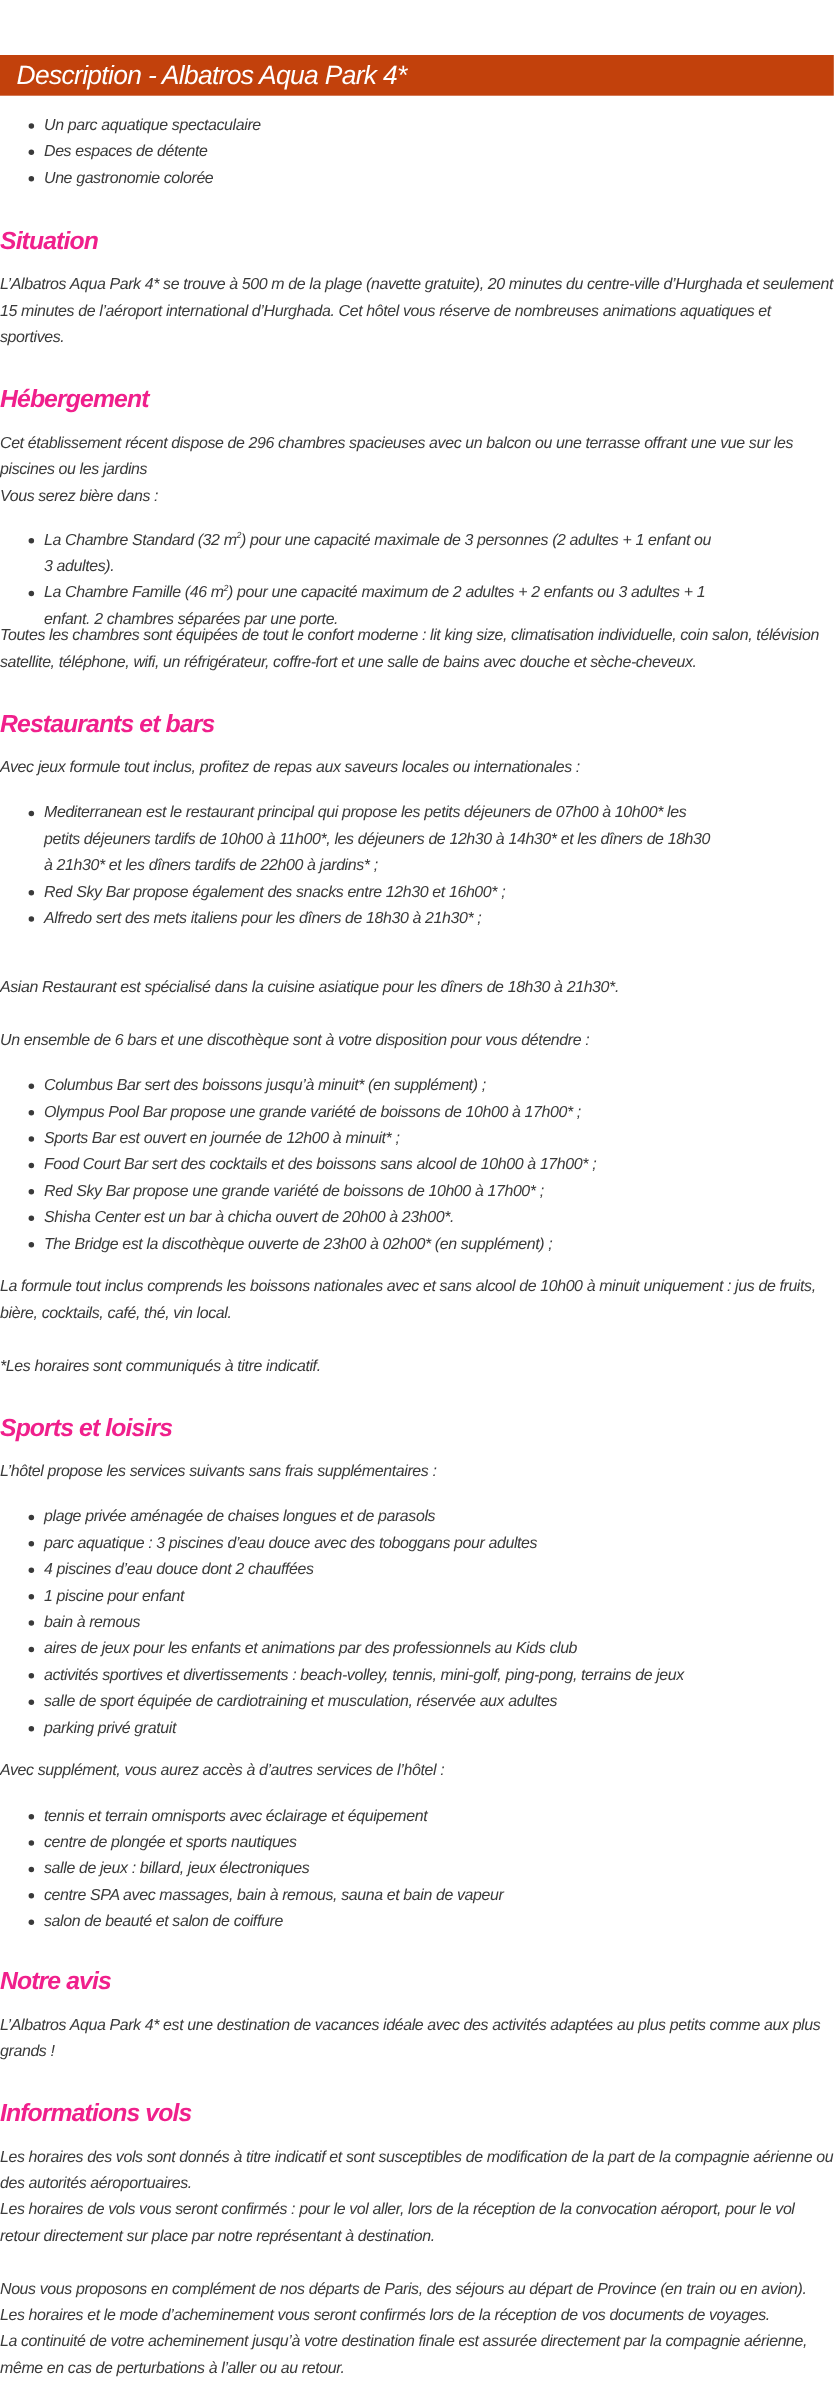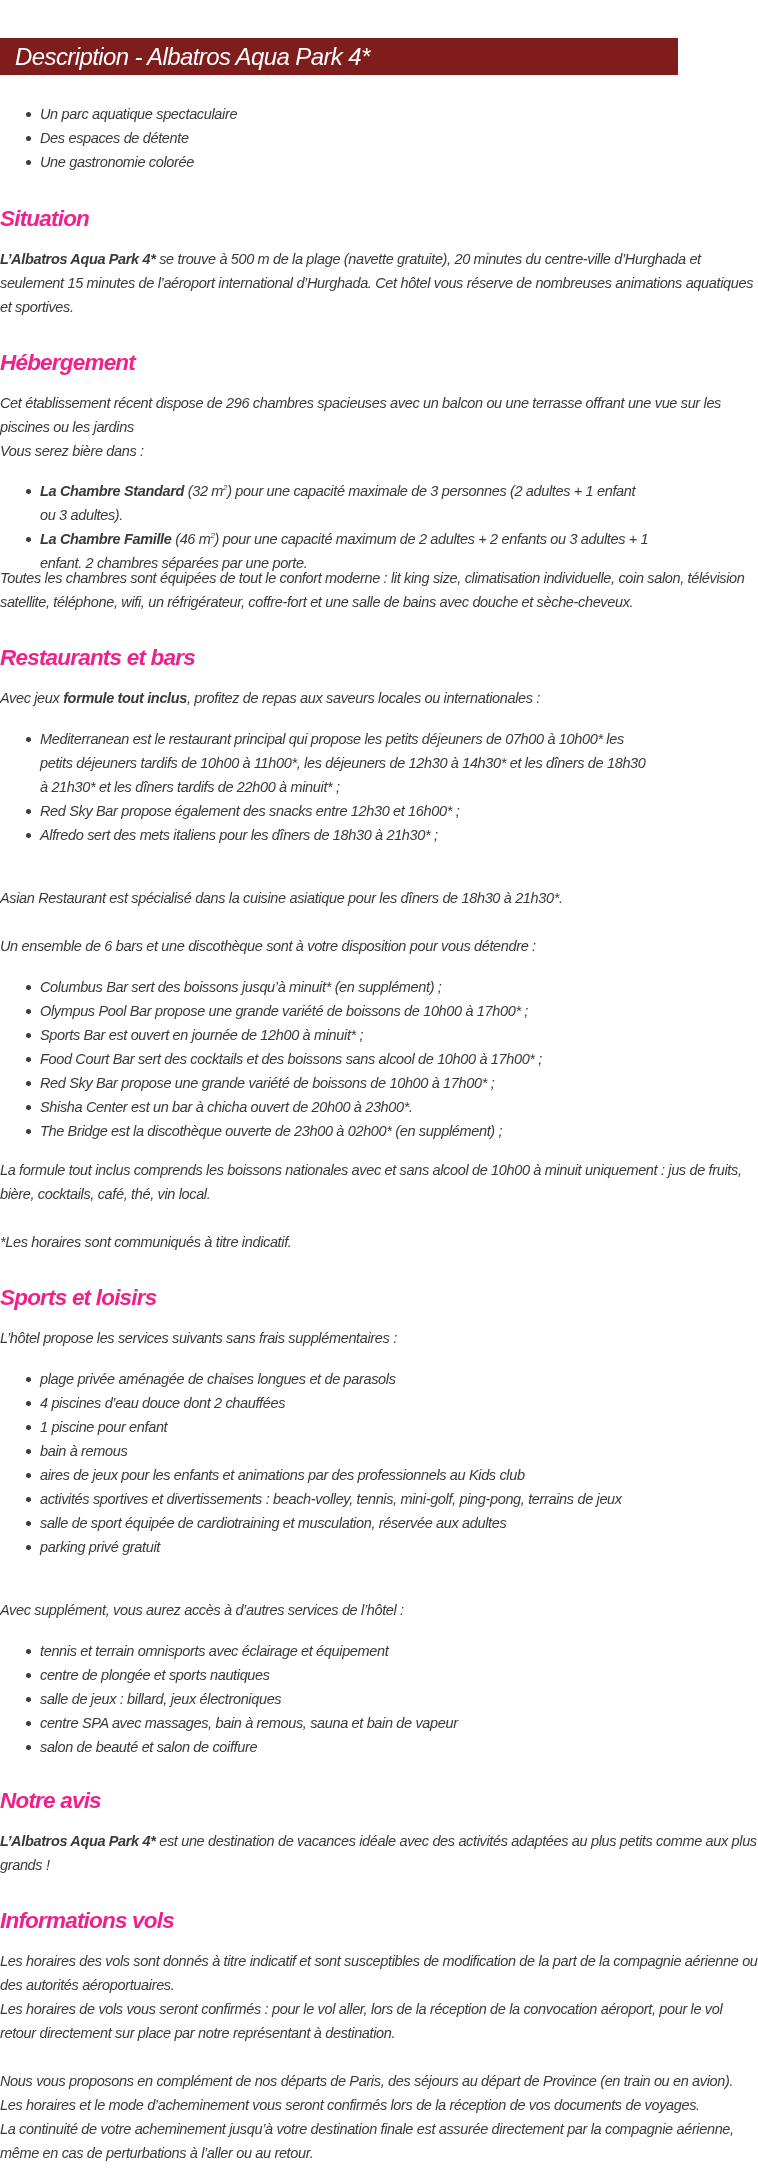--- a/index.html
+++ b/index.html
@@ -9,22 +9,22 @@
       overflow: hidden;
       font-family: "Liberation Sans", sans-serif;
       color: #3a3a3a;
       font-style: italic;
       font-size: 14.5px;
       letter-spacing: -0.35px;
       position: relative;
     }
     .page { position: absolute; left: 0; top: 0; width: 758px; }
     .title-bar {
-      position: absolute; left: 0; top: 38px; width: 678px; height: 37px;
-      background: #7f1d1d;
+      position: absolute; left: 0; top: 50px; width: 758px; height: 37px;
+      background: #c2410c;
     }
     .title-bar h1 {
       margin: 0; padding: 0 0 0 15px;
       font-size: 24px; line-height: 37px; color: #ffffff;
       font-style: italic; font-weight: normal; letter-spacing: -0.6px;
     }
     h2 {
       position: absolute; left: 0; margin: 0;
       color: #f0208c; font-size: 22.5px; font-weight: bold; font-style: italic;
       letter-spacing: -0.8px; line-height: 30px;
@@ -36,21 +36,21 @@
     ul.list {
       position: absolute; left: 0; margin: 0; padding: 0; list-style: none; width: 652px;
     }
     ul.list li {
       position: relative; padding-left: 40px; line-height: 24px; margin: 0;
     }
     ul.list li::before {
       content: ""; position: absolute; left: 26px; top: 10px;
       width: 5px; height: 5px; border-radius: 50%; background: #3a3a3a;
     }
-    b { font-weight: bold; }
+    b { font-weight: normal; }
     sup { font-size: 8px; line-height: 0; }
   </style>
 </head>
 <body>
 
 <div class="page">
 
   <div class="title-bar">
     <h1>Description - Albatros Aqua Park 4*</h1>
   </div>
@@ -71,21 +71,21 @@
     <li><b>La Chambre Standard</b><span> (32 m</span><sup>2</sup><span>) pour une capacité maximale de 3 personnes (2 adultes + 1 enfant ou 3 adultes).</span></li>
     <li><b>La Chambre Famille</b><span> (46 m</span><sup>2</sup><span>) pour une capacité maximum de 2 adultes + 2 enfants ou 3 adultes + 1 enfant. 2 chambres séparées par une porte.</span></li>
   </ul>
 
   <p class="p" style="top:566px">Toutes les chambres sont équipées de tout le confort moderne : lit king size, climatisation individuelle, coin salon, télévision satellite, téléphone, wifi, un réfrigérateur, coffre-fort et une salle de bains avec douche et sèche-cheveux.</p>
 
   <h2 style="top:643px">Restaurants et bars</h2>
   <p class="p" style="top:686px"><span>Avec jeux </span><b>formule tout inclus</b><span>, profitez de repas aux saveurs locales ou internationales :</span></p>
 
   <ul class="list" style="top:727px">
-    <li>Mediterranean est le restaurant principal qui propose les petits déjeuners de 07h00 à 10h00* les petits déjeuners tardifs de 10h00 à 11h00*, les déjeuners de 12h30 à 14h30* et les dîners de 18h30 à 21h30* et les dîners tardifs de 22h00 à minuit* ;</li>
+    <li>Mediterranean est le restaurant principal qui propose les petits déjeuners de 07h00 à 10h00* les petits déjeuners tardifs de 10h00 à 11h00*, les déjeuners de 12h30 à 14h30* et les dîners de 18h30 à 21h30* et les dîners tardifs de 22h00 à jardins* ;</li>
     <li>Red Sky Bar propose également des snacks entre 12h30 et 16h00* ;</li>
     <li>Alfredo sert des mets italiens pour les dîners de 18h30 à 21h30* ;</li>
   </ul>
 
   <p class="p" style="top:886px">Asian Restaurant est spécialisé dans la cuisine asiatique pour les dîners de 18h30 à 21h30*.</p>
 
   <p class="p" style="top:934px">Un ensemble de 6 bars et une discothèque sont à votre disposition pour vous détendre :</p>
 
   <ul class="list" style="top:975px">
     <li>Columbus Bar sert des boissons jusqu’à minuit* (en supplément) ;</li>
@@ -98,20 +98,21 @@
   </ul>
 
   <p class="p" style="top:1158px">La formule tout inclus comprends les boissons nationales avec et sans alcool de 10h00 à minuit uniquement : jus de fruits, bière, cocktails, café, thé, vin local.</p>
   <p class="p" style="top:1230px">*Les horaires sont communiqués à titre indicatif.</p>
 
   <h2 style="top:1283px">Sports et loisirs</h2>
   <p class="p" style="top:1326px">L’hôtel propose les services suivants sans frais supplémentaires :</p>
 
   <ul class="list" style="top:1367px">
     <li>plage privée aménagée de chaises longues et de parasols</li>
+    <li>parc aquatique : 3 piscines d’eau douce avec des toboggans pour adultes</li>
     <li>4 piscines d’eau douce dont 2 chauffées</li>
     <li>1 piscine pour enfant</li>
     <li>bain à remous</li>
     <li>aires de jeux pour les enfants et animations par des professionnels au Kids club</li>
     <li>activités sportives et divertissements : beach-volley, tennis, mini-golf, ping-pong, terrains de jeux</li>
     <li>salle de sport équipée de cardiotraining et musculation, réservée aux adultes</li>
     <li>parking privé gratuit</li>
   </ul>
 
   <p class="p" style="top:1598px">Avec supplément, vous aurez accès à d’autres services de l’hôtel :</p>

